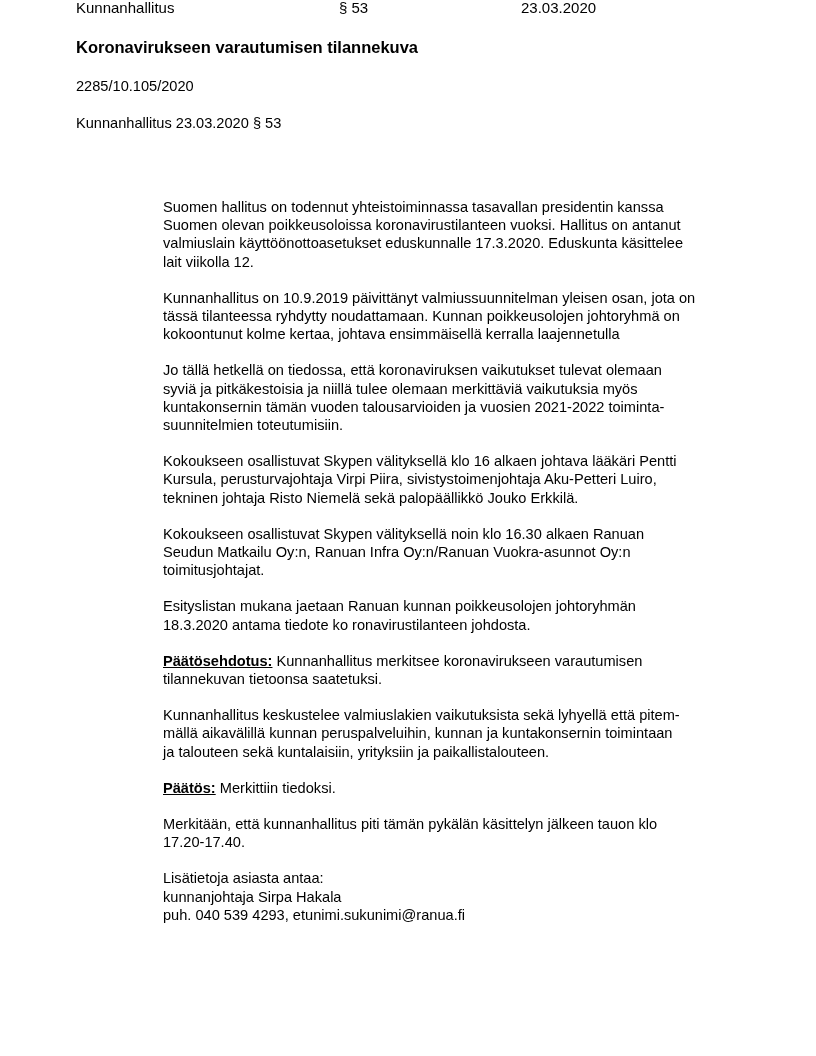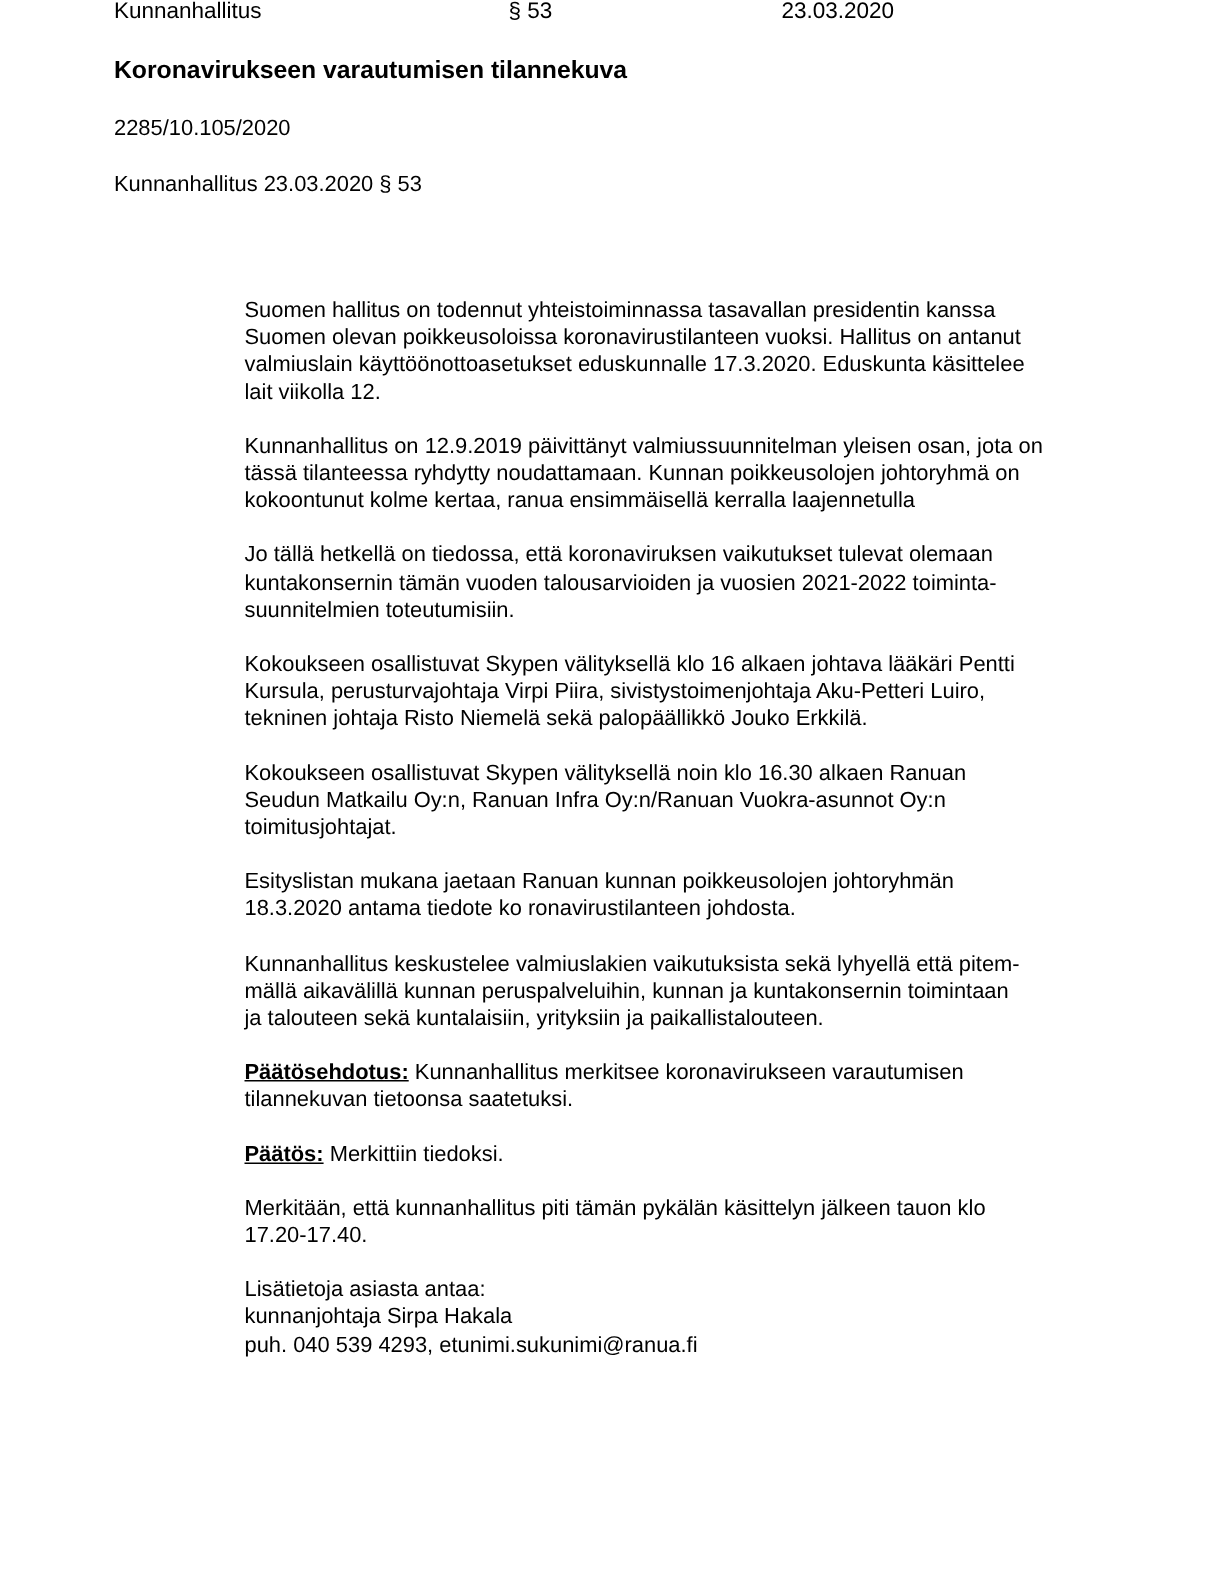--- a/index.html
+++ b/index.html
@@ -96,27 +96,28 @@
 
 <div class="content">
   <p class="para">
     <span class="line">Suomen hallitus on todennut yhteistoiminnassa tasavallan presidentin kanssa</span>
     <span class="line">Suomen olevan poikkeusoloissa koronavirustilanteen vuoksi. Hallitus on antanut</span>
     <span class="line">valmiuslain käyttöönottoasetukset eduskunnalle 17.3.2020. Eduskunta käsittelee</span>
     <span class="line">lait viikolla 12.</span>
   </p>
 
   <p class="para">
-    <span class="line">Kunnanhallitus on 12.9.2019 päivittänyt valmiussuunnitelman yleisen osan, jota on</span>
+    <span class="line">Kunnanhallitus on 10.9.2019 päivittänyt valmiussuunnitelman yleisen osan, jota on</span>
     <span class="line">tässä tilanteessa ryhdytty noudattamaan. Kunnan poikkeusolojen johtoryhmä on</span>
-    <span class="line">kokoontunut kolme kertaa, ranua ensimmäisellä kerralla laajennetulla</span>
+    <span class="line">kokoontunut kolme kertaa, johtava ensimmäisellä kerralla laajennetulla</span>
   </p>
 
   <p class="para">
     <span class="line">Jo tällä hetkellä on tiedossa, että koronaviruksen vaikutukset tulevat olemaan</span>
+    <span class="line">syviä ja pitkäkestoisia ja niillä tulee olemaan merkittäviä vaikutuksia myös</span>
     <span class="line">kuntakonsernin tämän vuoden talousarvioiden ja vuosien 2021-2022 toiminta-</span>
     <span class="line">suunnitelmien toteutumisiin.</span>
   </p>
 
   <p class="para">
     <span class="line">Kokoukseen osallistuvat Skypen välityksellä klo 16 alkaen johtava lääkäri Pentti</span>
     <span class="line">Kursula, perusturvajohtaja Virpi Piira, sivistystoimenjohtaja Aku-Petteri Luiro,</span>
     <span class="line">tekninen johtaja Risto Niemelä sekä palopäällikkö Jouko Erkkilä.</span>
   </p>
 
@@ -125,28 +126,28 @@
     <span class="line">Seudun Matkailu Oy:n, Ranuan Infra Oy:n/Ranuan Vuokra-asunnot Oy:n</span>
     <span class="line">toimitusjohtajat.</span>
   </p>
 
   <p class="para">
     <span class="line">Esityslistan mukana jaetaan Ranuan kunnan poikkeusolojen johtoryhmän</span>
     <span class="line">18.3.2020 antama tiedote ko ronavirustilanteen johdosta.</span>
   </p>
 
   <p class="para">
+    <span class="line"><span class="label-u">Päätösehdotus:</span><span> Kunnanhallitus merkitsee koronavirukseen varautumisen</span></span>
+    <span class="line">tilannekuvan tietoonsa saatetuksi.</span>
+  </p>
+
+  <p class="para">
     <span class="line">Kunnanhallitus keskustelee valmiuslakien vaikutuksista sekä lyhyellä että pitem-</span>
     <span class="line">mällä aikavälillä kunnan peruspalveluihin, kunnan ja kuntakonsernin toimintaan</span>
     <span class="line">ja talouteen sekä kuntalaisiin, yrityksiin ja paikallistalouteen.</span>
-  </p>
-
-  <p class="para">
-    <span class="line"><span class="label-u">Päätösehdotus:</span><span> Kunnanhallitus merkitsee koronavirukseen varautumisen</span></span>
-    <span class="line">tilannekuvan tietoonsa saatetuksi.</span>
   </p>
 
   <p class="para">
     <span class="line"><span class="label-u">Päätös:</span><span> Merkittiin tiedoksi.</span></span>
   </p>
 
   <p class="para">
     <span class="line">Merkitään, että kunnanhallitus piti tämän pykälän käsittelyn jälkeen tauon klo</span>
     <span class="line">17.20-17.40.</span>
   </p>

